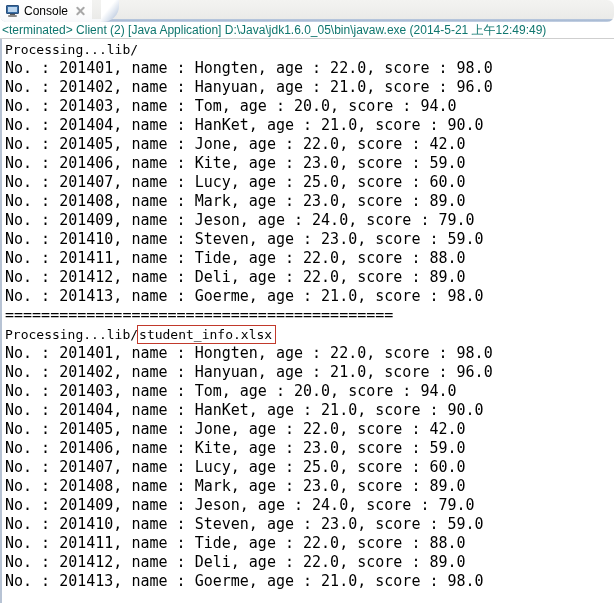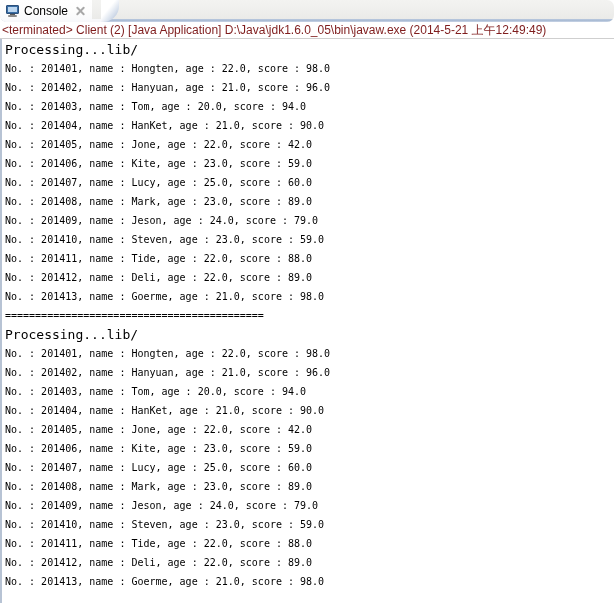--- a/index.html
+++ b/index.html
@@ -141,40 +141,40 @@
     background: #ffffff;
     border-bottom: 1px solid #cfcfcf;
     display: flex;
     align-items: center;
     padding-left: 2px;
     box-sizing: border-box;
     overflow: hidden;
   }
   .infoline span {
     font-size: 12px;
-    color: #7f1d1d;
+    color: #0f766e;
     white-space: nowrap;
     line-height: 14px;
   }
 
   
   .console {
     position: relative;
     height: 564px;
     background: #ffffff;
     border-left: 2px solid #b7c3d4;
     overflow: hidden;
     box-sizing: border-box;
   }
   .console-inner {
     padding: 1px 0 0 3px;
   }
   .line {
     font-family: "DejaVu Sans Mono", "Liberation Mono", monospace;
-    font-size: 10px;
+    font-size: 15px;
     line-height: 19px;
     height: 19px;
     color: #000000;
     white-space: pre;
     letter-spacing: 0px;
   }
   .line.sep {
     letter-spacing: 0px;
   }
   .hl {
@@ -237,20 +237,21 @@
         <div class="line">No. : 201407, name : Lucy, age : 25.0, score : 60.0</div>
         <div class="line">No. : 201408, name : Mark, age : 23.0, score : 89.0</div>
         <div class="line">No. : 201409, name : Jeson, age : 24.0, score : 79.0</div>
         <div class="line">No. : 201410, name : Steven, age : 23.0, score : 59.0</div>
         <div class="line">No. : 201411, name : Tide, age : 22.0, score : 88.0</div>
         <div class="line">No. : 201412, name : Deli, age : 22.0, score : 89.0</div>
         <div class="line">No. : 201413, name : Goerme, age : 21.0, score : 98.0</div>
         <div class="line sep">===========================================</div>
         <div class="proc-wrap">
           <span class="txt">Processing...lib/</span>
+          <span class="txt hl" style="border-color: rgb(193, 57, 43);">student_info.xlsx</span>
         </div>
         <div class="line">No. : 201401, name : Hongten, age : 22.0, score : 98.0</div>
         <div class="line">No. : 201402, name : Hanyuan, age : 21.0, score : 96.0</div>
         <div class="line">No. : 201403, name : Tom, age : 20.0, score : 94.0</div>
         <div class="line">No. : 201404, name : HanKet, age : 21.0, score : 90.0</div>
         <div class="line">No. : 201405, name : Jone, age : 22.0, score : 42.0</div>
         <div class="line">No. : 201406, name : Kite, age : 23.0, score : 59.0</div>
         <div class="line">No. : 201407, name : Lucy, age : 25.0, score : 60.0</div>
         <div class="line">No. : 201408, name : Mark, age : 23.0, score : 89.0</div>
         <div class="line">No. : 201409, name : Jeson, age : 24.0, score : 79.0</div>

